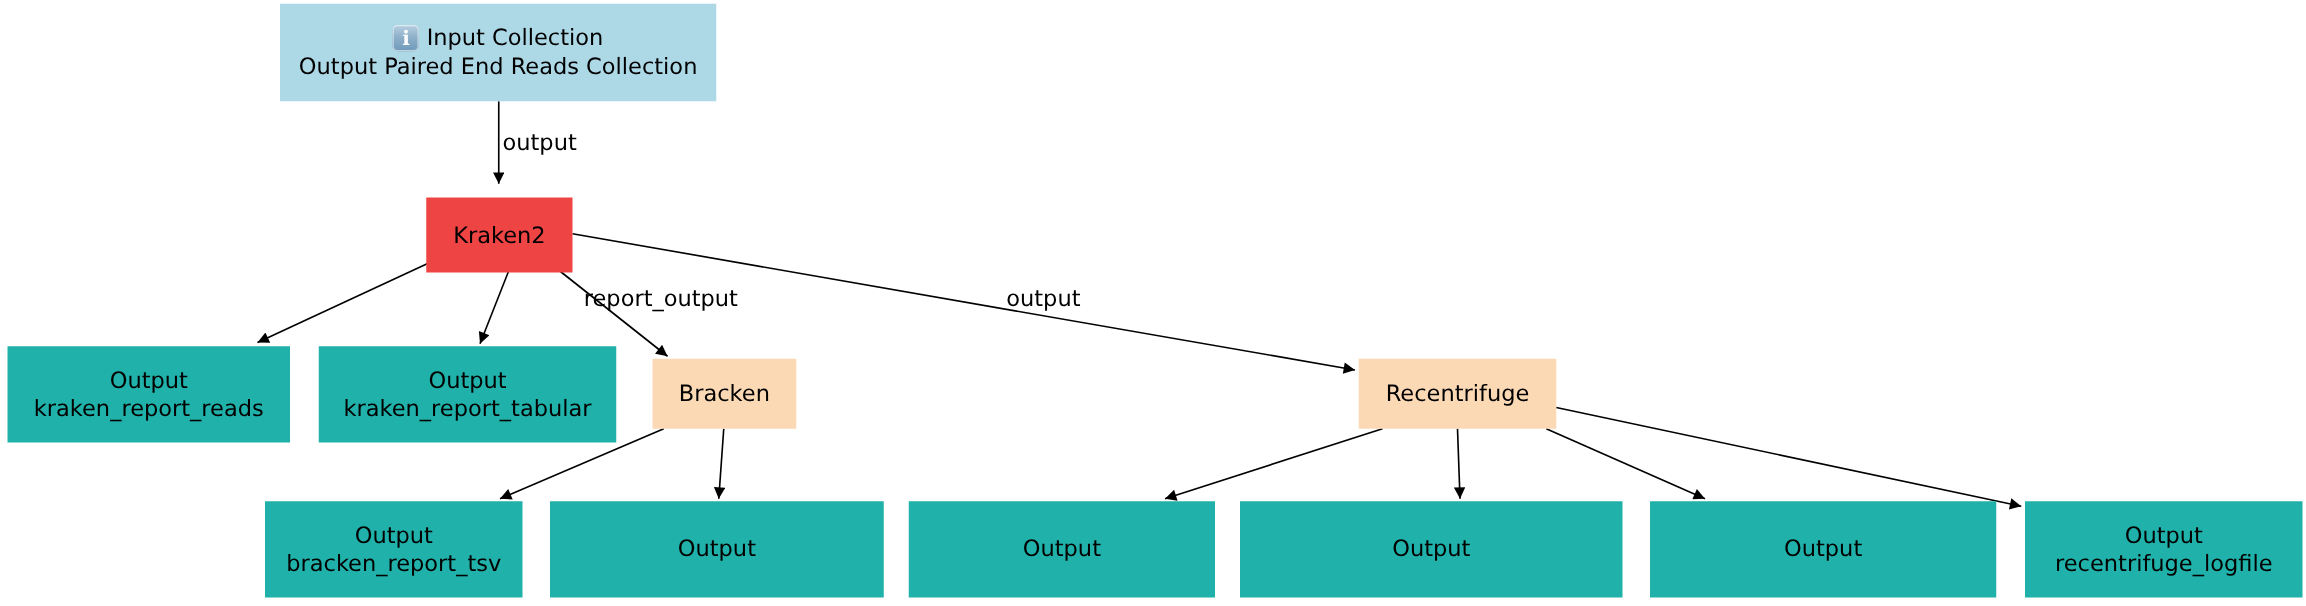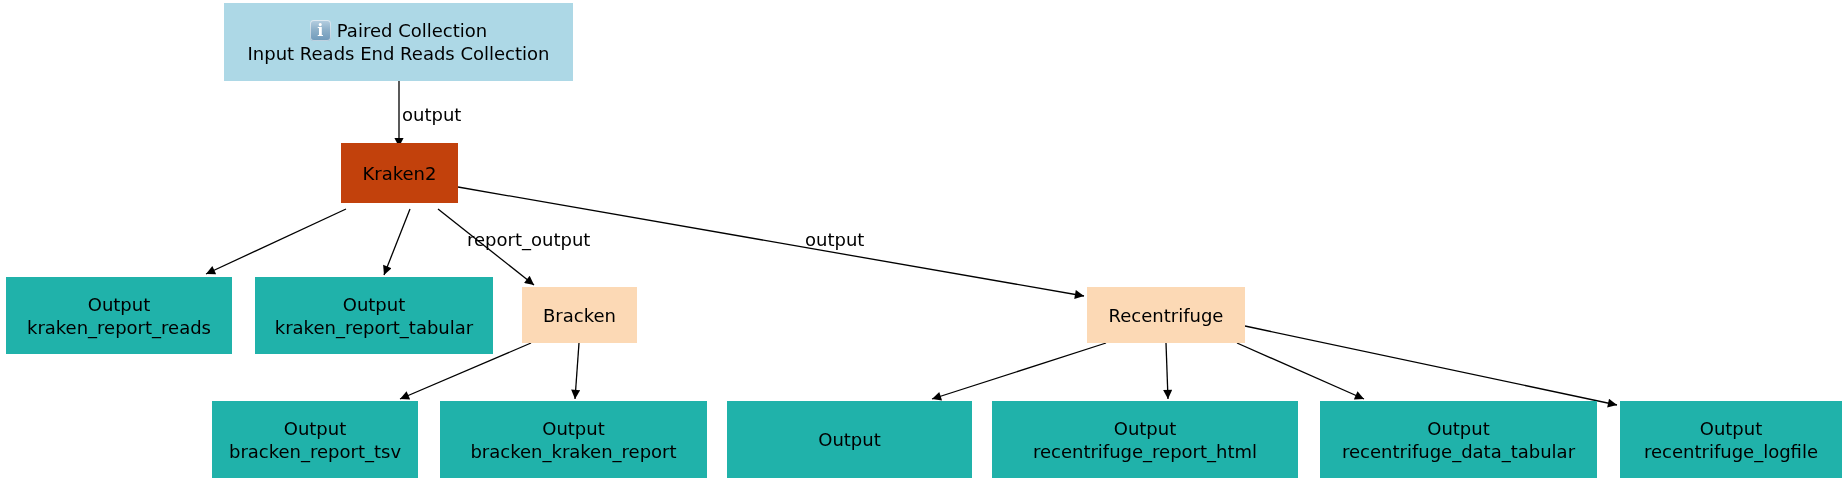--- a/index.html
+++ b/index.html
@@ -61,26 +61,26 @@
     <line x1="1245" y1="326" x2="1617" y2="405" stroke="#000" stroke-width="1.3" marker-end="url(#arrow)"></line>
   </svg>
 
   <div class="edge-label" style="left:402px;top:104px;">output</div>
   <div class="edge-label" style="left:467px;top:229px;">report_output</div>
   <div class="edge-label" style="left:805px;top:229px;">output</div>
 
   <div class="node" style="left: 224px; top: 3px; width: 349px; height: 78px; background-color: rgb(173, 216, 230);">
     <div class="nline">
       <span class="info-icon">i</span>
-      <span>Paired Collection</span>
+      <span>Input Collection</span>
     </div>
-    <div class="nline">Input Reads End Reads Collection</div>
+    <div class="nline">Output Paired End Reads Collection</div>
   </div>
 
-  <div class="node" style="left: 341px; top: 143px; width: 117px; height: 60px; background-color: #c2410c;">
+  <div class="node" style="left: 341px; top: 158px; width: 117px; height: 60px; background-color: #ef4444;">
     <div class="nline">Kraken2</div>
   </div>
 
   <div class="node" style="left: 1087px; top: 287px; width: 158px; height: 56px; background-color: rgb(252, 217, 181);">
     <div class="nline">Recentrifuge</div>
   </div>
 
   <div class="node" style="left: 522px; top: 287px; width: 115px; height: 56px; background-color: rgb(252, 217, 181);">
     <div class="nline">Bracken</div>
   </div>
@@ -95,35 +95,32 @@
     <div class="nline">kraken_report_tabular</div>
   </div>
 
   <div class="node" style="left: 212px; top: 401px; width: 206px; height: 77px; background-color: rgb(32, 178, 170);">
     <div class="nline">Output</div>
     <div class="nline">bracken_report_tsv</div>
   </div>
 
   <div class="node" style="left: 440px; top: 401px; width: 267px; height: 77px; background-color: rgb(32, 178, 170);">
     <div class="nline">Output</div>
-    <div class="nline">bracken_kraken_report</div>
   </div>
 
   <div class="node" style="left: 727px; top: 401px; width: 245px; height: 77px; background-color: rgb(32, 178, 170);">
     <div class="nline">Output</div>
   </div>
 
   <div class="node" style="left: 992px; top: 401px; width: 306px; height: 77px; background-color: rgb(32, 178, 170);">
     <div class="nline">Output</div>
-    <div class="nline">recentrifuge_report_html</div>
   </div>
 
   <div class="node" style="left: 1320px; top: 401px; width: 277px; height: 77px; background-color: rgb(32, 178, 170);">
     <div class="nline">Output</div>
-    <div class="nline">recentrifuge_data_tabular</div>
   </div>
 
   <div class="node" style="left: 1620px; top: 401px; width: 222px; height: 77px; background-color: rgb(32, 178, 170);">
     <div class="nline">Output</div>
     <div class="nline">recentrifuge_logfile</div>
   </div>
 
 </div>
 
 </body></html>

